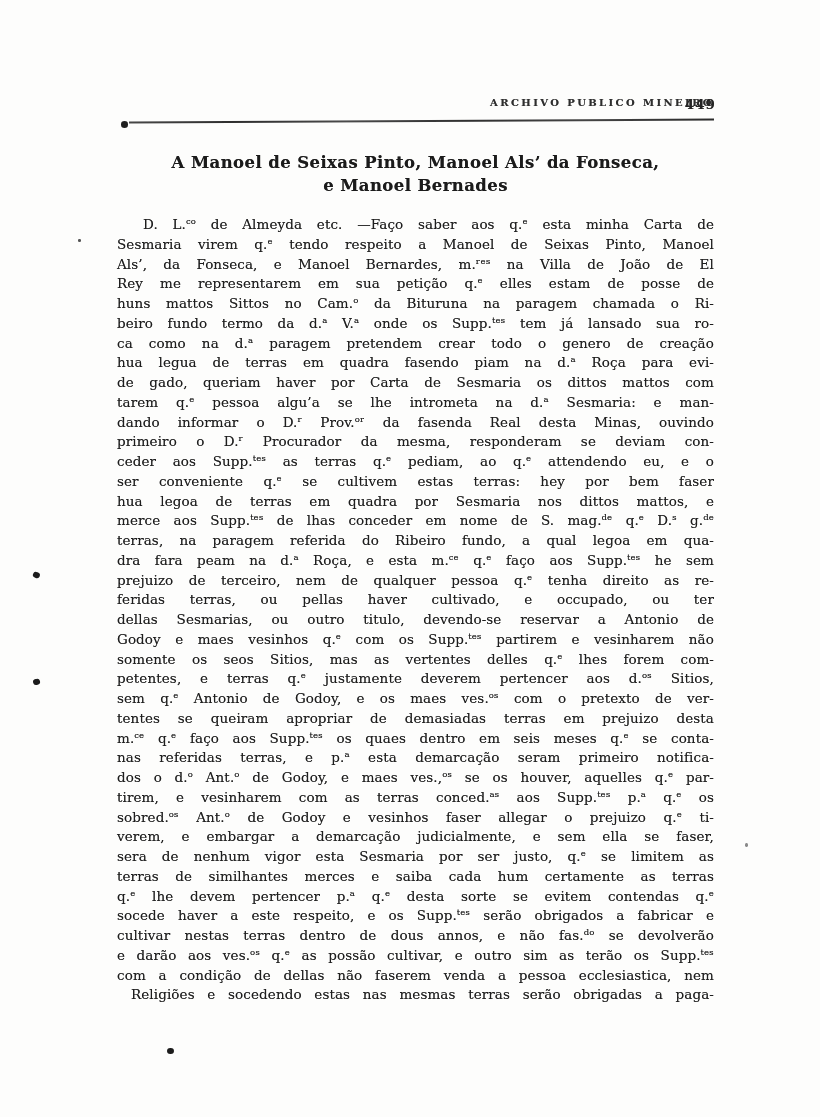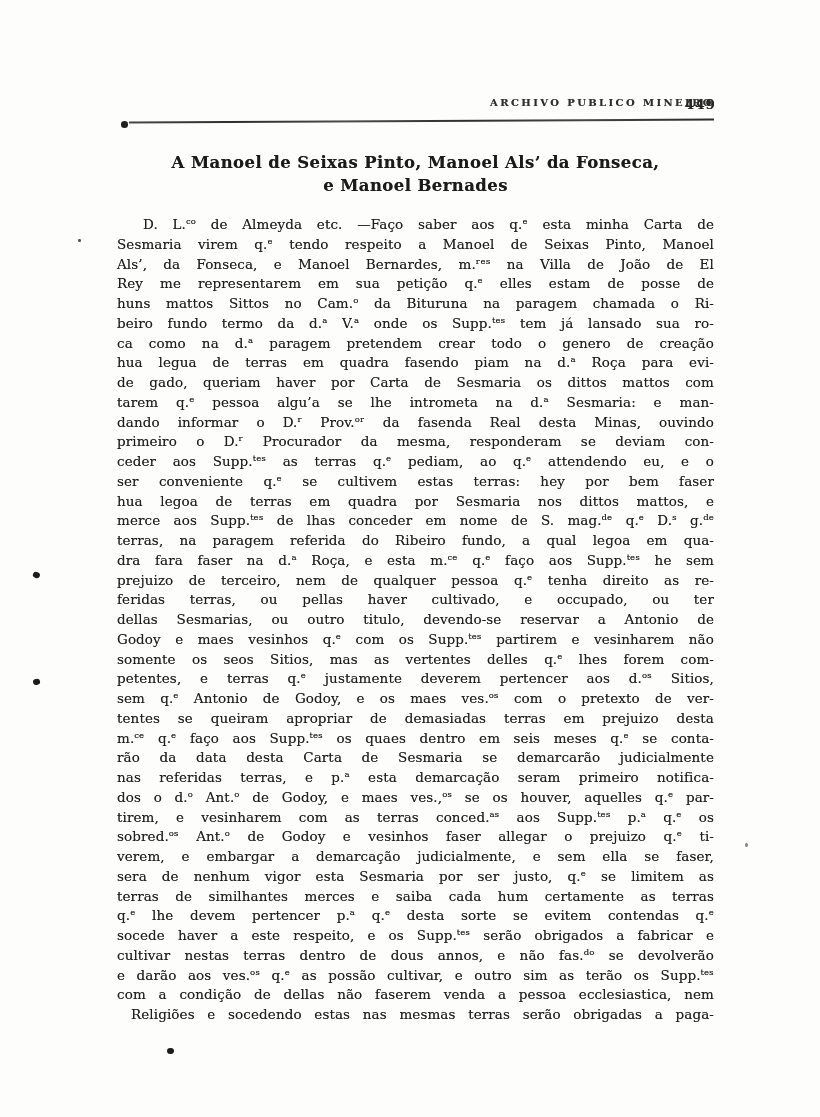--- a/index.html
+++ b/index.html
@@ -143,31 +143,30 @@
         <div class="line">hua legua de terras em quadra fasendo piam na d.ᵃ Roça para evi-</div>
         <div class="line">de gado, queriam haver por Carta de Sesmaria os dittos mattos com</div>
         <div class="line">tarem q.ᵉ pessoa algu’a se lhe intrometa na d.ᵃ Sesmaria: e man-</div>
         <div class="line">dando informar o D.ʳ Prov.ᵒʳ da fasenda Real desta Minas, ouvindo</div>
         <div class="line">primeiro o D.ʳ Procurador da mesma, responderam se deviam con-</div>
         <div class="line">ceder aos Supp.ᵗᵉˢ as terras q.ᵉ pediam, ao q.ᵉ attendendo eu, e o</div>
         <div class="line">ser conveniente q.ᵉ se cultivem estas terras: hey por bem faser</div>
         <div class="line">hua legoa de terras em quadra por Sesmaria nos dittos mattos, e</div>
         <div class="line">merce aos Supp.ᵗᵉˢ de lhas conceder em nome de S. mag.ᵈᵉ q.ᵉ D.ˢ g.ᵈᵉ</div>
         <div class="line">terras, na paragem referida do Ribeiro fundo, a qual legoa em qua-</div>
-        <div class="line">dra fara faser na d.ᵃ Roça, e esta m.ᶜᵉ q.ᵉ faço aos Supp.ᵗᵉˢ he sem</div>
+        <div class="line">dra fara peam na d.ᵃ Roça, e esta m.ᶜᵉ q.ᵉ faço aos Supp.ᵗᵉˢ he sem</div>
         <div class="line">prejuizo de terceiro, nem de qualquer pessoa q.ᵉ tenha direito as re-</div>
         <div class="line">feridas terras, ou pellas haver cultivado, e occupado, ou ter</div>
         <div class="line">dellas Sesmarias, ou outro titulo, devendo-se reservar a Antonio de</div>
         <div class="line">Godoy e maes vesinhos q.ᵉ com os Supp.ᵗᵉˢ partirem e vesinharem não</div>
         <div class="line">somente os seos Sitios, mas as vertentes delles q.ᵉ lhes forem com-</div>
         <div class="line">petentes, e terras q.ᵉ justamente deverem pertencer aos d.ᵒˢ Sitios,</div>
         <div class="line">sem q.ᵉ Antonio de Godoy, e os maes ves.ᵒˢ com o pretexto de ver-</div>
         <div class="line">tentes se queiram apropriar de demasiadas terras em prejuizo desta</div>
         <div class="line">m.ᶜᵉ q.ᵉ faço aos Supp.ᵗᵉˢ os quaes dentro em seis meses q.ᵉ se conta-</div>
-        <div class="line">rão da data desta Carta de Sesmaria se demarcarão judicialmente</div>
         <div class="line">nas referidas terras, e p.ᵃ esta demarcação seram primeiro notifica-</div>
         <div class="line">dos o d.ᵒ Ant.ᵒ de Godoy, e maes ves.,ᵒˢ se os houver, aquelles q.ᵉ par-</div>
         <div class="line">tirem, e vesinharem com as terras conced.ᵃˢ aos Supp.ᵗᵉˢ p.ᵃ q.ᵉ os</div>
         <div class="line">sobred.ᵒˢ Ant.ᵒ de Godoy e vesinhos faser allegar o prejuizo q.ᵉ ti-</div>
         <div class="line">verem, e embargar a demarcação judicialmente, e sem ella se faser,</div>
         <div class="line">sera de nenhum vigor esta Sesmaria por ser justo, q.ᵉ se limitem as</div>
         <div class="line">terras de similhantes merces e saiba cada hum certamente as terras</div>
         <div class="line">q.ᵉ lhe devem pertencer p.ᵃ q.ᵉ desta sorte se evitem contendas q.ᵉ</div>
         <div class="line">socede haver a este respeito, e os Supp.ᵗᵉˢ serão obrigados a fabricar e</div>
         <div class="line">cultivar nestas terras dentro de dous annos, e não fas.ᵈᵒ se devolverão</div>

